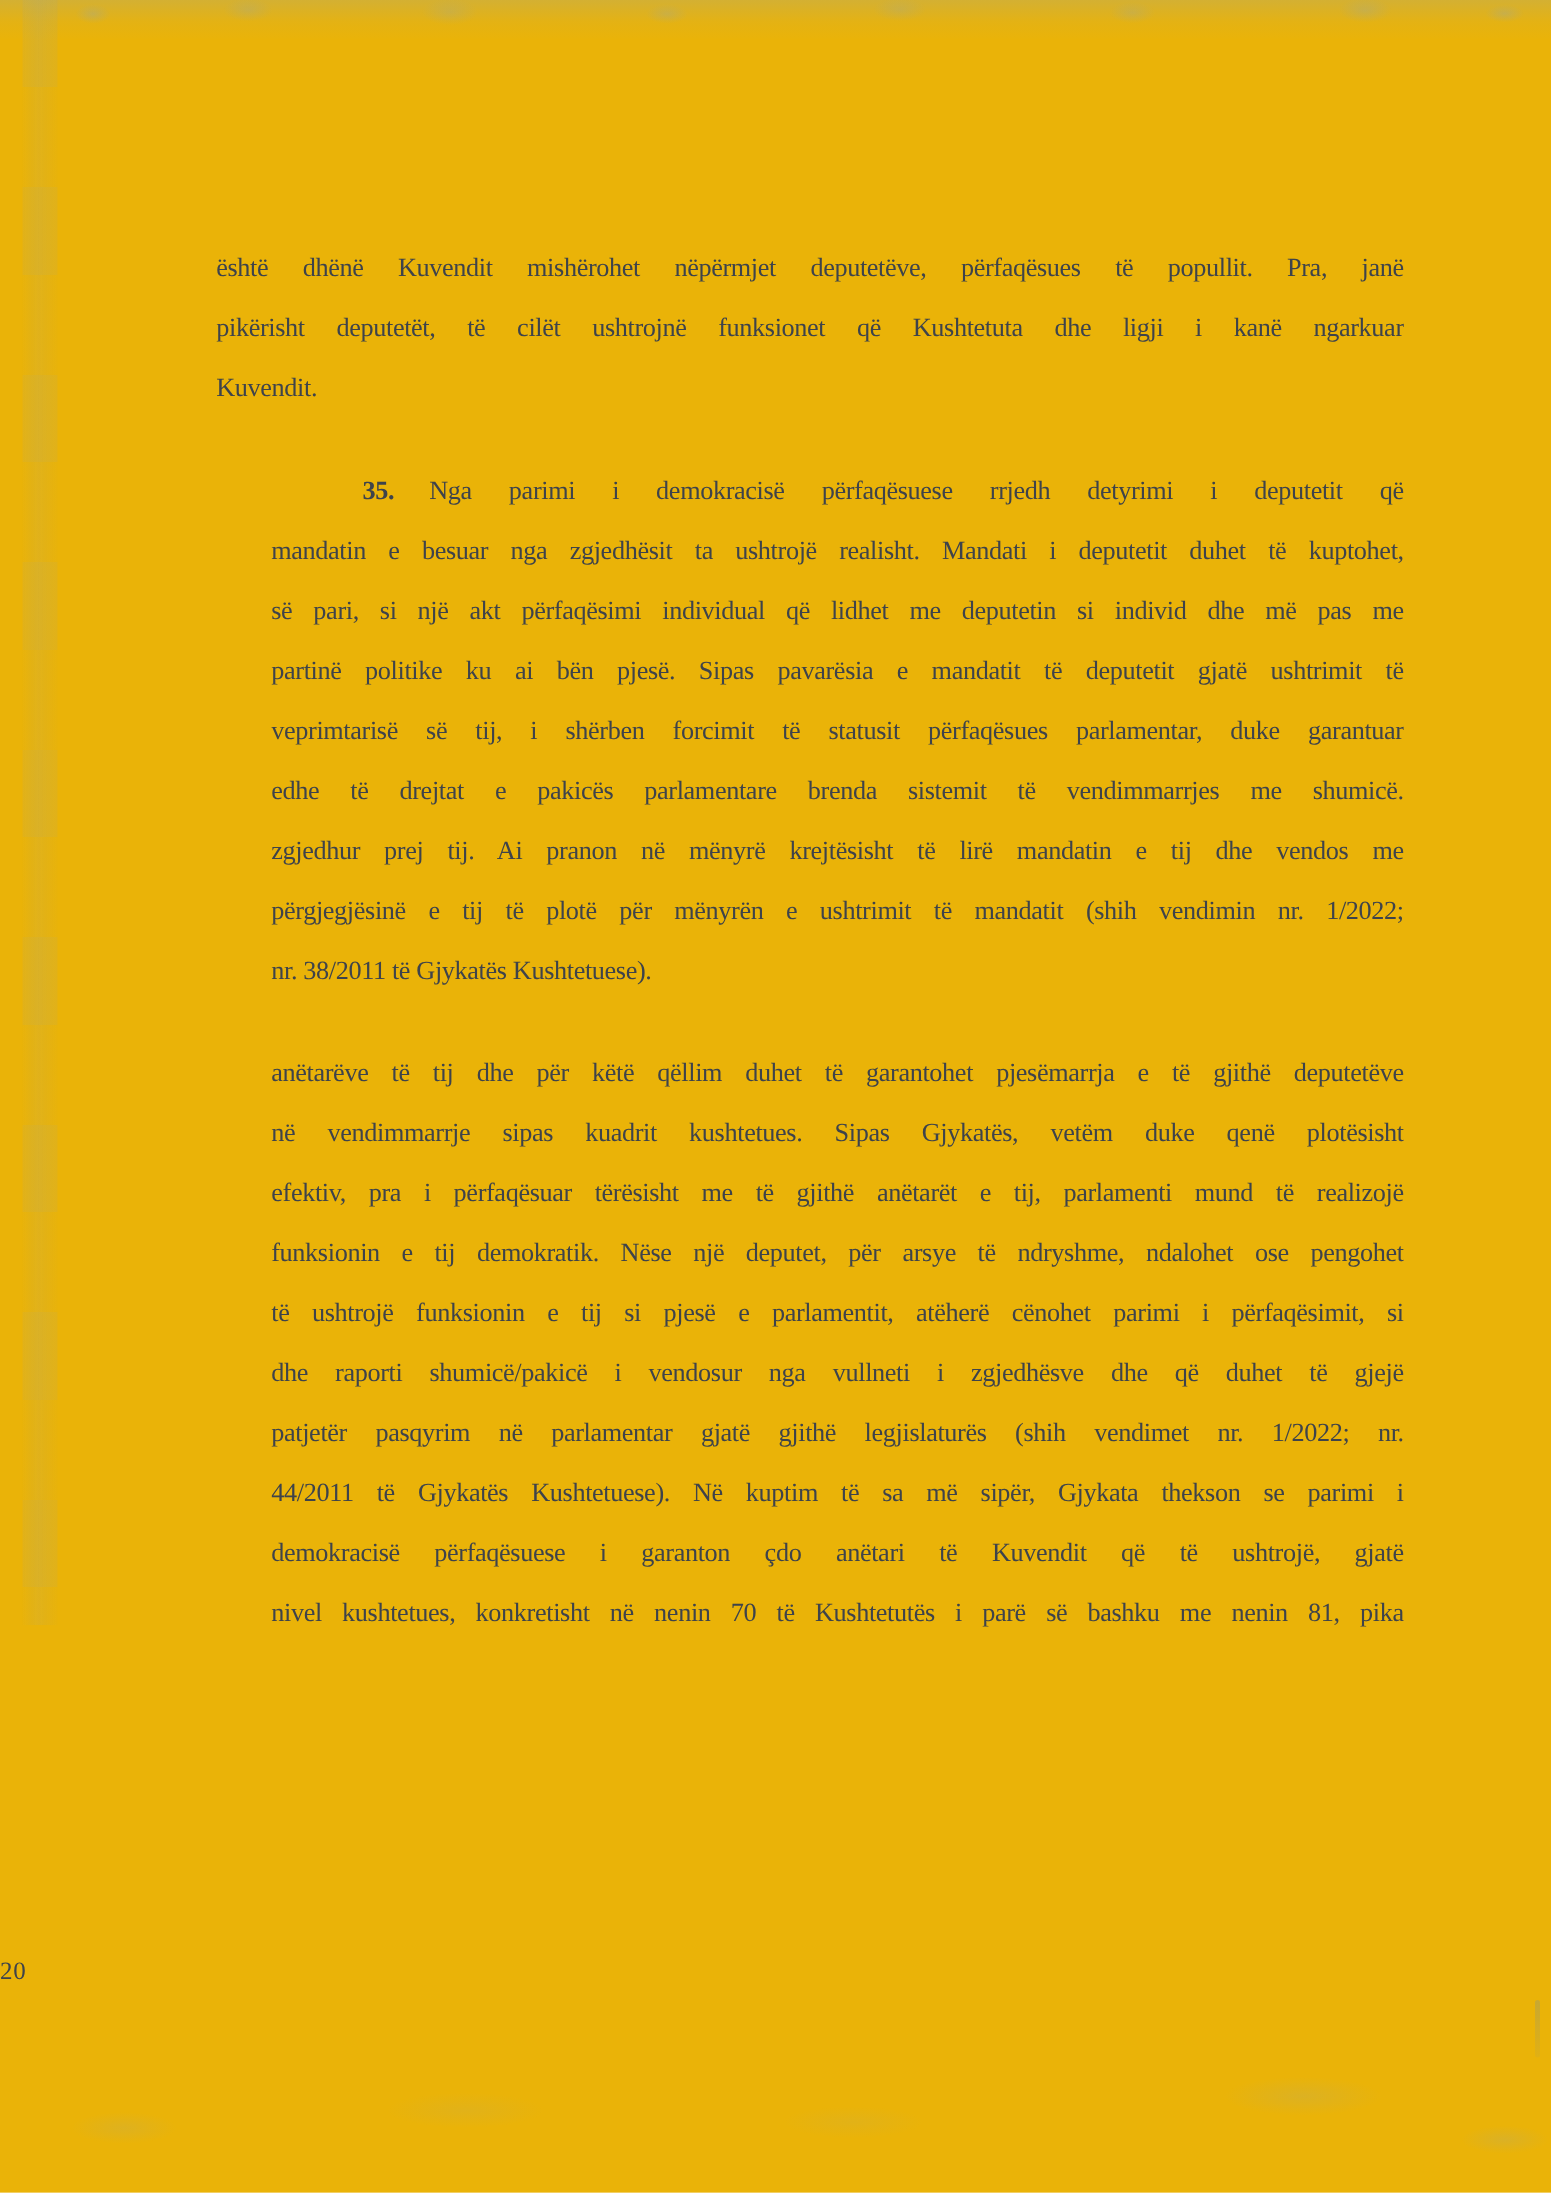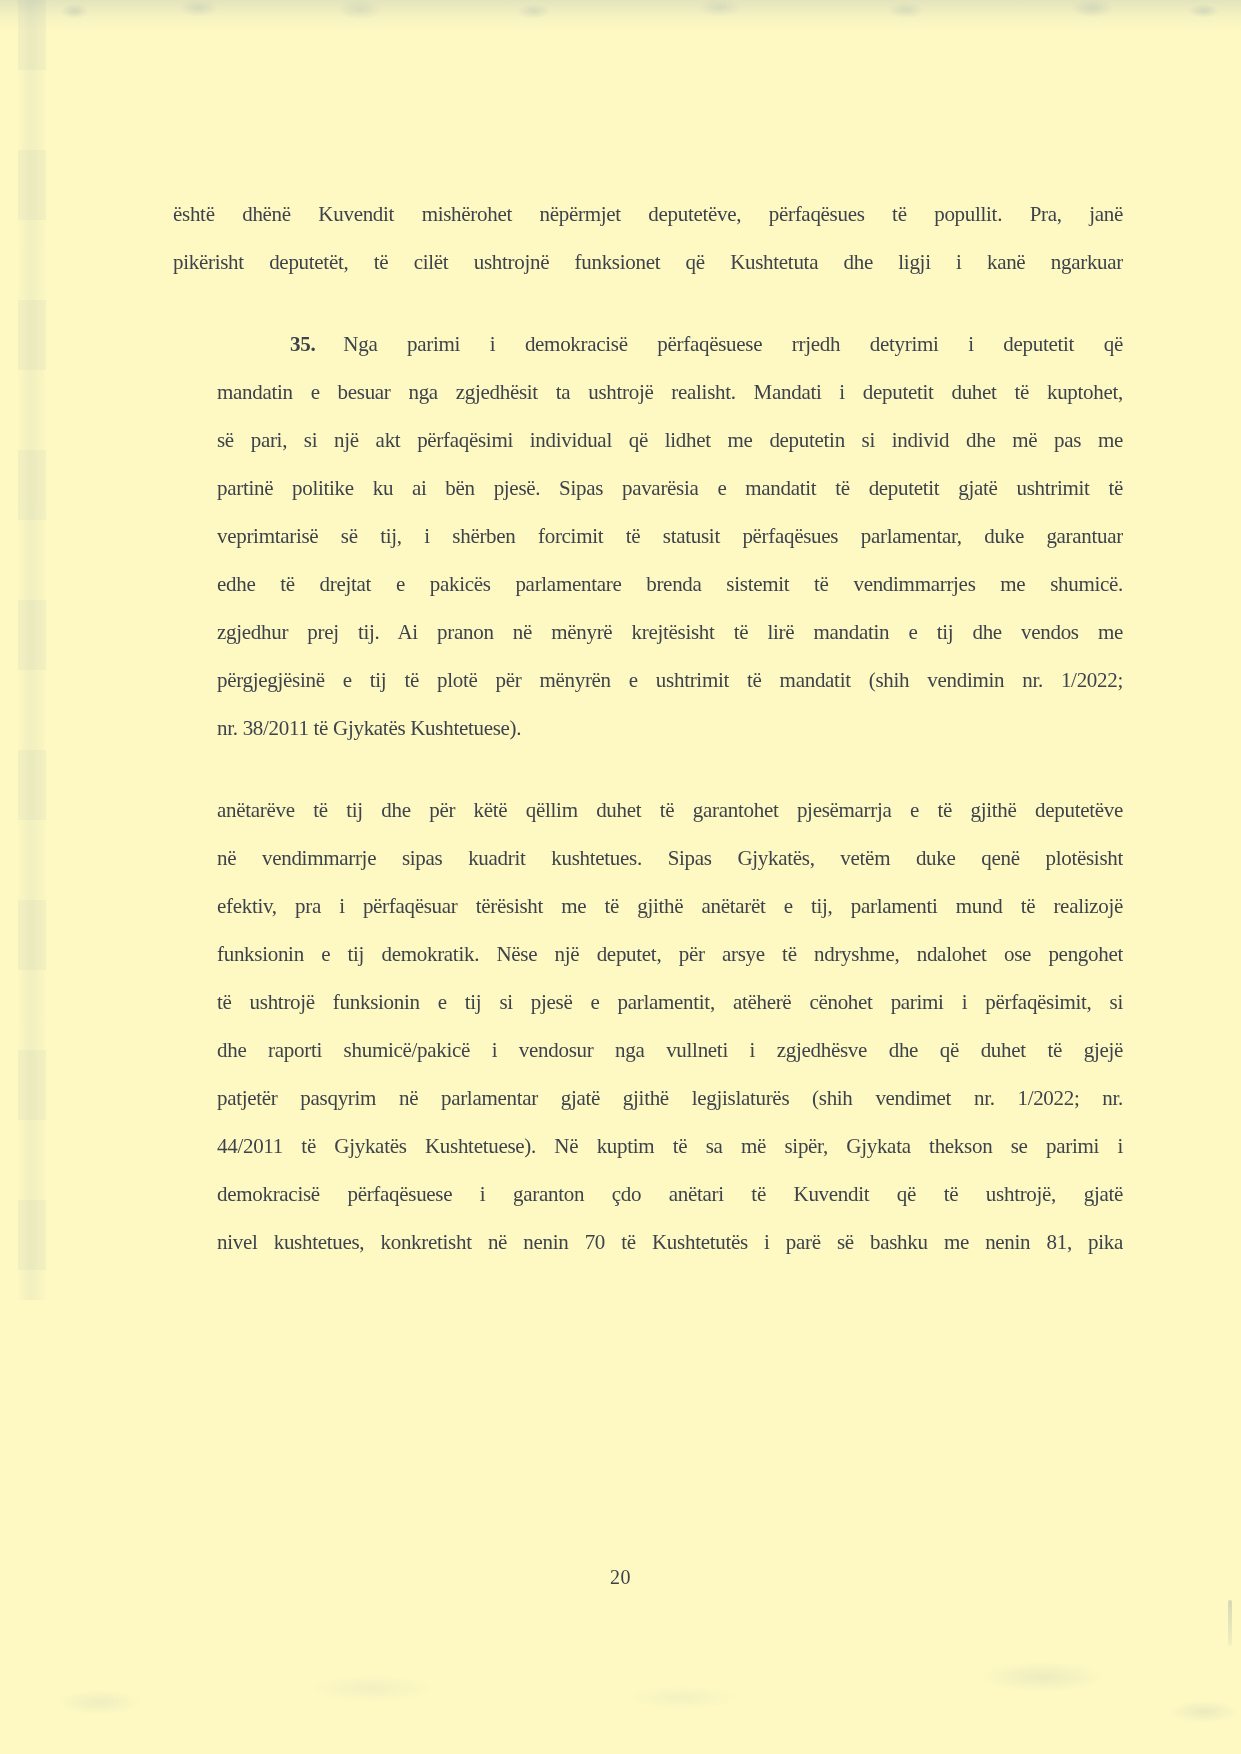--- a/index.html
+++ b/index.html
@@ -3,21 +3,21 @@
 <meta charset="utf-8">
 <style>
   html, body { margin: 0; padding: 0; }
   body {
     width: 1241px; height: 1754px;
     background: #fdfefe;
     position: relative;
     overflow: hidden;
     font-family: "Liberation Serif", "DejaVu Serif", serif;
   }
-  .page { position: absolute; inset: 0; background: #fef9c3; }
+  .page { position: absolute; inset: 0; background: #eab308; }
 
   
   .scan-top {
     position: absolute; left: 0; top: 0; width: 1241px; height: 32px;
     background:
       radial-gradient(20px 11px at 6% 35%,  rgba(148,168,172,.30), transparent 70%),
       radial-gradient(28px 13px at 16% 25%, rgba(148,168,172,.24), transparent 70%),
       radial-gradient(32px 15px at 29% 30%, rgba(148,168,172,.22), transparent 70%),
       radial-gradient(24px 11px at 43% 35%, rgba(148,168,172,.26), transparent 70%),
       radial-gradient(30px 13px at 58% 24%, rgba(148,168,172,.22), transparent 70%),
@@ -72,39 +72,40 @@
   }
   .line.flush {
     -moz-text-align-last: left;
     text-align-last: left;
   }
   .line.numbered { text-indent: 73px; }
   .pnum { font-weight: bold; margin-right: 28px; }
 
   .page-number {
     position: absolute; left: 0; top: 1566px; width: 1241px;
-    text-align: center;
+    text-align: left;
     color: #3e434b;
     font-size: 20px;
     letter-spacing: 0.5px;
   }
 </style>
 </head>
 <body>
 
 <div class="page">
   <div class="scan-top"></div>
   <div class="scan-left"></div>
   <div class="scan-bottom"></div>
   <div class="scan-right-mark"></div>
 
   <div class="doc-body">
       <div class="paragraph">
         <div class="line">është dhënë Kuvendit mishërohet nëpërmjet deputetëve, përfaqësues të popullit. Pra, janë</div>
         <div class="line">pikërisht deputetët, të cilët ushtrojnë funksionet që Kushtetuta dhe ligji i kanë ngarkuar</div>
+        <div class="line flush">Kuvendit.</div>
       </div>
       <div class="paragraph">
         <div class="line numbered"><span class="pnum">35.</span>Nga parimi i demokracisë përfaqësuese rrjedh detyrimi i deputetit që</div>
         <div class="line">mandatin e besuar nga zgjedhësit ta ushtrojë realisht. Mandati i deputetit duhet të kuptohet,</div>
         <div class="line">së pari, si një akt përfaqësimi individual që lidhet me deputetin si individ dhe më pas me</div>
         <div class="line">partinë politike ku ai bën pjesë. Sipas pavarësia e mandatit të deputetit gjatë ushtrimit të</div>
         <div class="line">veprimtarisë së tij, i shërben forcimit të statusit përfaqësues parlamentar, duke garantuar</div>
         <div class="line">edhe të drejtat e pakicës parlamentare brenda sistemit të vendimmarrjes me shumicë.</div>
         <div class="line">zgjedhur prej tij. Ai pranon në mënyrë krejtësisht të lirë mandatin e tij dhe vendos me</div>
         <div class="line">përgjegjësinë e tij të plotë për mënyrën e ushtrimit të mandatit (shih vendimin nr. 1/2022;</div>

